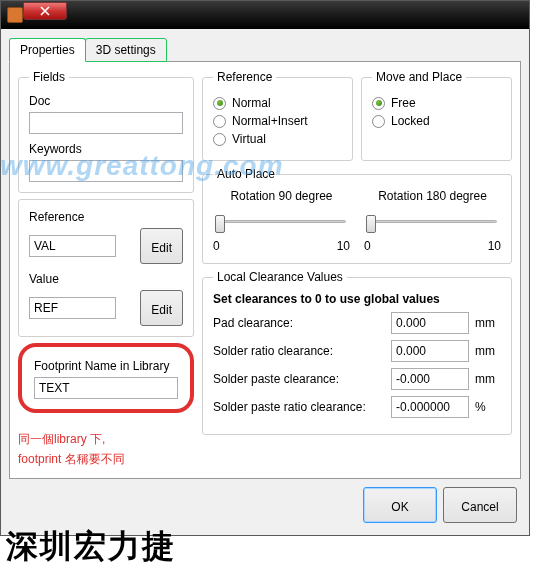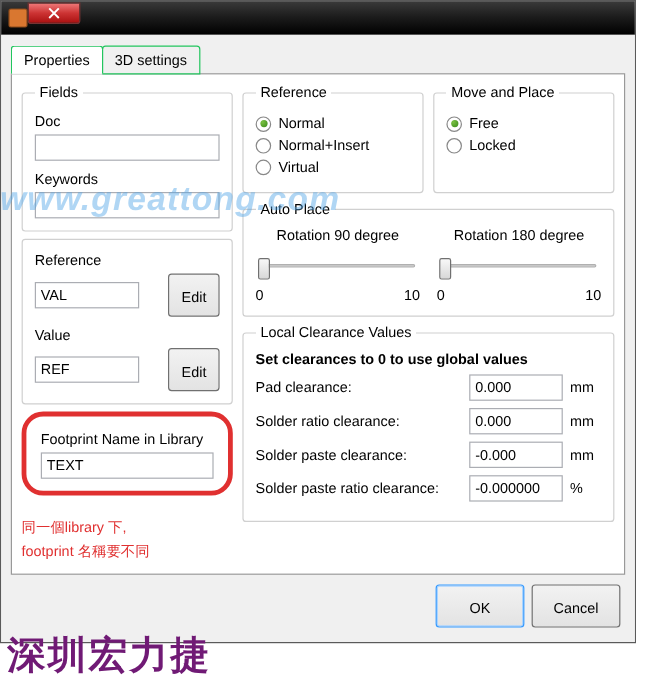--- a/index.html
+++ b/index.html
@@ -56,21 +56,21 @@
   .lcv-row { display: flex; align-items: center; margin: 6px 0; }
   .lcv-row .lab { flex: 1; }
   .lcv-row .textbox { width: 78px; margin: 0 6px; }
   .lcv-row .unit { width: 26px; }
   
   .dlg-buttons { display: flex; justify-content: flex-end; gap: 6px; padding: 8px 4px 4px; }
   .dlg-buttons .btn { width: 74px; }
   .dlg-buttons .btn.default { border: 1px solid #3399ff; box-shadow: inset 0 0 0 1px #aad4ff; }
   
   .watermark-url { position: absolute; top: 150px; left: 0px; font-size: 28px; font-style: italic; font-family: Arial, sans-serif; font-weight: bold; color: rgba(80, 165, 230, 0.45); letter-spacing: 1px; pointer-events: none; z-index: 100; white-space: nowrap; }
-  .watermark-brand { position: absolute; bottom: 0px; left: 6px; font-size: 32px; font-weight: 900; font-family: "Microsoft YaHei", sans-serif; color: #701a75; letter-spacing: 2px; pointer-events: none; z-index: 100; }
+  .watermark-brand { position: absolute; bottom: 0px; left: 6px; font-size: 32px; font-weight: 900; font-family: "Microsoft YaHei", sans-serif; color: #000000; letter-spacing: 2px; pointer-events: none; z-index: 100; }
 </style>
 </head>
 <body>
 
 <div class="window">
 
   <div class="titlebar">
     <div class="titlebar-icon"></div>
     <div class="titlebar-close">
       <svg viewBox="0 0 10 10">

